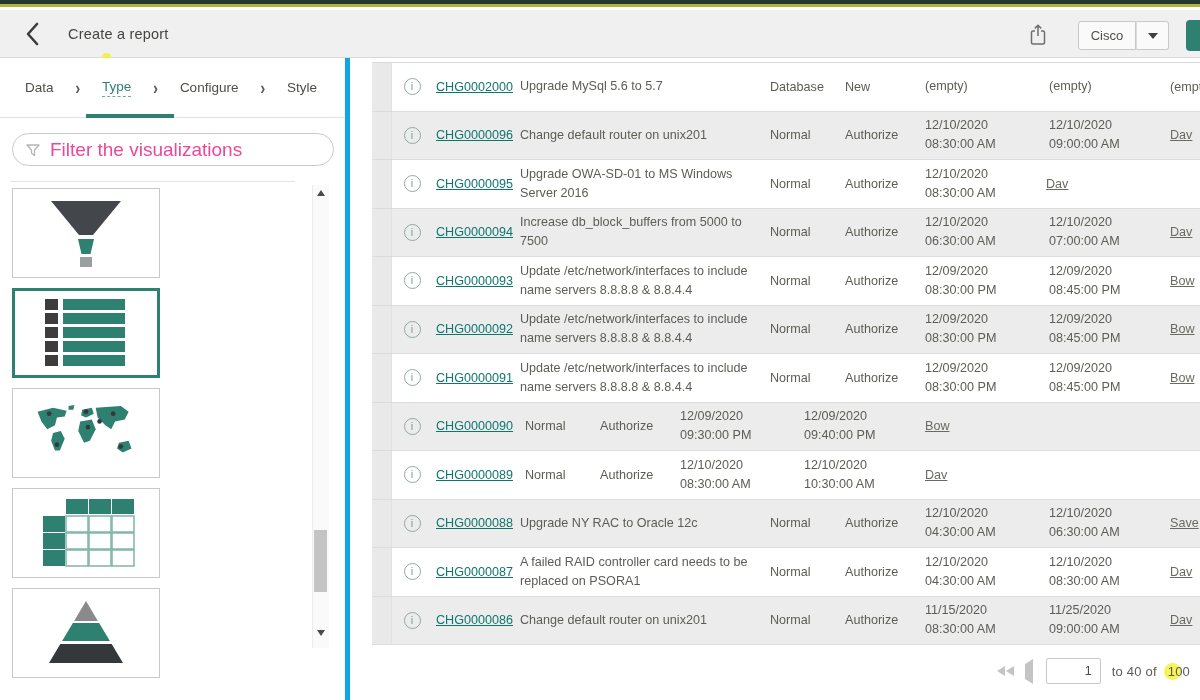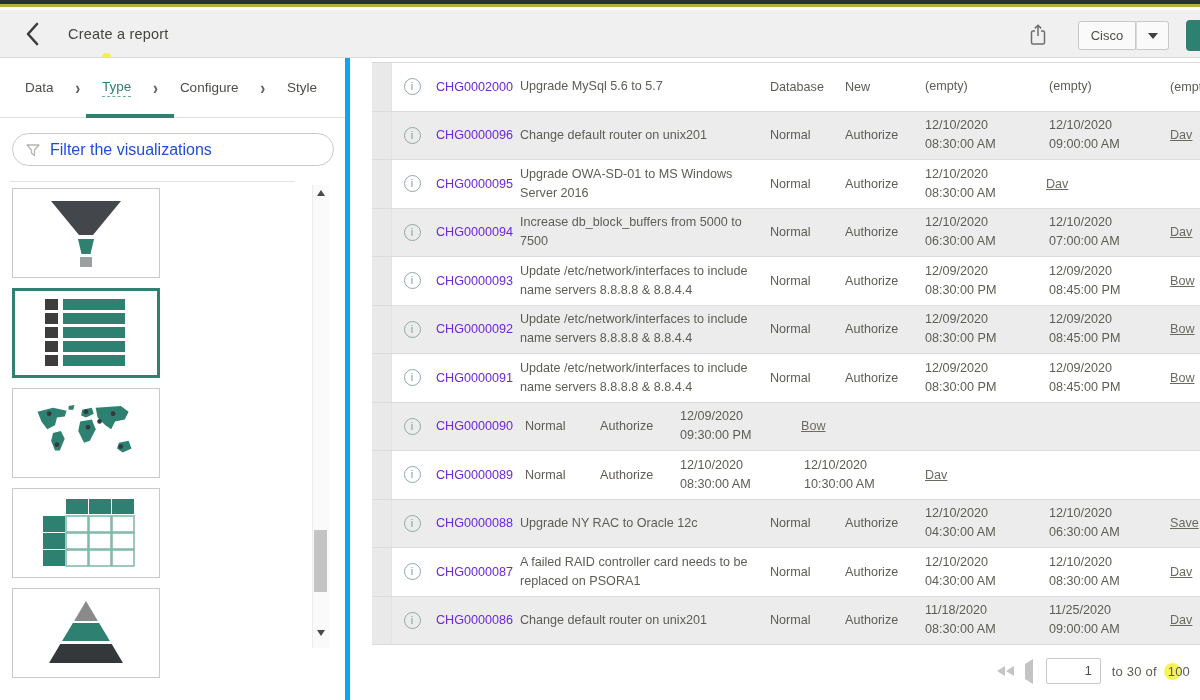--- a/index.html
+++ b/index.html
@@ -25,21 +25,21 @@
   
   .left-panel{position:absolute;top:58px;left:0;width:350px;bottom:0;background:#fff;border-right:5px solid #0ea5e9}
   .steps{position:relative;height:60px;border-bottom:1px solid #e2e2e2;display:flex;align-items:center;
     justify-content:space-between;padding:0 28px 0 25px;font-size:13.5px;color:#4e4d48}
   .step{cursor:pointer}
   .step.active{color:#2e8070;border-bottom:1px dashed #6fa99c;padding-bottom:2px}
   .chev{color:#5c5b56;font-size:15px;font-weight:bold;transform:scaleY(1.25)}
   .steps .bar{position:absolute;bottom:-1px;left:86px;width:88px;height:4px;background:#2e8070}
   .filter-box{position:absolute;top:75px;left:12px;width:322px;height:33px;border:1px solid #c9c9c9;border-radius:17px;
     display:flex;align-items:center;padding:0 12px;gap:9px;background:#fff;cursor:text}
-  .filter-box .ph{font-size:16px;color:#1d4ed8}
+  .filter-box .ph{font-size:19px;color:#ec4899}
   .list-divider{position:absolute;top:123px;left:10px;width:285px;height:1px;background:#e3e3e3}
   .viz-box{position:absolute;left:12px;width:148px;height:90px;background:#fff;border:1px solid #c9c9c9;
     display:flex;align-items:center;justify-content:center;cursor:pointer}
   .viz-box.selected{border:3px solid #2e8070}
   .vb1{top:130px}.vb2{top:230px}.vb3{top:330px}.vb4{top:430px}.vb5{top:530px}
   .sb-track{position:absolute;left:312px;top:127px;width:17px;height:463px;background:#fafafa;border-left:1px solid #ececec}
   .sb-up{position:absolute;left:317px;top:132px;width:0;height:0;border-left:4px solid transparent;border-right:4px solid transparent;border-bottom:6px solid #4a4a48;cursor:pointer}
   .sb-down{position:absolute;left:317px;top:572px;width:0;height:0;border-left:4px solid transparent;border-right:4px solid transparent;border-top:6px solid #4a4a48;cursor:pointer}
   .sb-thumb{position:absolute;left:314px;top:472px;width:13px;height:62px;background:#c4c4c4;cursor:pointer}
   .panel-footer{position:absolute;left:0;right:0;bottom:0;height:45px;background:#eef0ef;border-top:1px solid #d6d6d6;z-index:5}
@@ -51,21 +51,21 @@
   
   .main{position:absolute;left:351px;top:58px;right:0;bottom:0;background:#fff}
   .tablewrap{position:absolute;left:21px;top:4px;width:828px;height:583px;overflow:hidden;border-top:1px solid #d9d9d9}
   .trow{display:flex;align-items:center;height:48.5px;background:#fff;border-bottom:1px solid #dcdcdd;font-size:12.6px;color:#5d5c55}
   .trow.alt{background:#ececed}
   .cell{flex:0 0 auto}
   .gutter{width:20px;align-self:stretch;background:#e9e9ea;border-right:1px solid #e2e2e2}
   .icon-cell{width:40px;display:flex;justify-content:center}
   .info-icon{display:inline-block;width:17px;height:17px;border:1px solid #8fa9a2;border-radius:50%;
     color:#7d9d95;font-size:11px;line-height:15px;text-align:center;cursor:pointer}
-  .num{width:88px;padding-left:4px;color:#6d28d9;cursor:pointer}
+  .num{width:88px;padding-left:4px;color:#0f766e;text-decoration:underline;cursor:pointer}
   .desc{width:245px;padding-right:10px;line-height:1.5}
   .pri{width:74px;padding-left:5px}
   .state{width:80px;padding-left:6px}
   .d1,.d2{width:124px;padding-left:6px;padding-right:12px;line-height:1.5}
   .name{padding-left:3px;white-space:nowrap}
   a.name{color:#6b6a62;text-decoration:underline;cursor:pointer}
   span.name{color:#5d5c55}
 
   
   .pager{position:absolute;top:600px;right:10px;display:flex;align-items:center;gap:11px;font-size:13px;color:#5d5c55}
@@ -312,20 +312,21 @@
         </div>
         <div class="trow alt">
           <span class="cell gutter"></span>
           <span class="cell icon-cell">
             <span class="info-icon">i</span>
           </span>
           <a class="cell num">CHG0000090</a>
           <span class="cell pri">Normal</span>
           <span class="cell state">Authorize</span>
           <span class="cell d1">12/09/2020 09:30:00 PM</span>
+          <span class="cell d2">12/09/2020 09:40:00 PM</span>
           <a class="cell name">Bow</a>
         </div>
         <div class="trow">
           <span class="cell gutter"></span>
           <span class="cell icon-cell">
             <span class="info-icon">i</span>
           </span>
           <a class="cell num">CHG0000089</a>
           <span class="cell pri">Normal</span>
           <span class="cell state">Authorize</span>
@@ -361,33 +362,33 @@
         </div>
         <div class="trow alt">
           <span class="cell gutter"></span>
           <span class="cell icon-cell">
             <span class="info-icon">i</span>
           </span>
           <a class="cell num">CHG0000086</a>
           <span class="cell desc">Change default router on unix201</span>
           <span class="cell pri">Normal</span>
           <span class="cell state">Authorize</span>
-          <span class="cell d1">11/18/2020 08:30:00 AM</span>
+          <span class="cell d1">11/15/2020 08:30:00 AM</span>
           <span class="cell d2">11/25/2020 09:00:00 AM</span>
           <a class="cell name">Dav</a>
         </div>
       </div>
 
     <div class="pager">
       <span class="pg-first">
         <span class="tri"></span>
         <span class="tri"></span>
       </span>
       <span class="pg-prev">
         <span class="tri"></span>
       </span>
       <input class="pg-input" value="1" style="">
-      <span class="pg-text">to 30 of</span>
+      <span class="pg-text">to 40 of</span>
       <span class="pg-text total">100</span>
     </div>
   </div>
 
 </div>
 
 </body></html>

